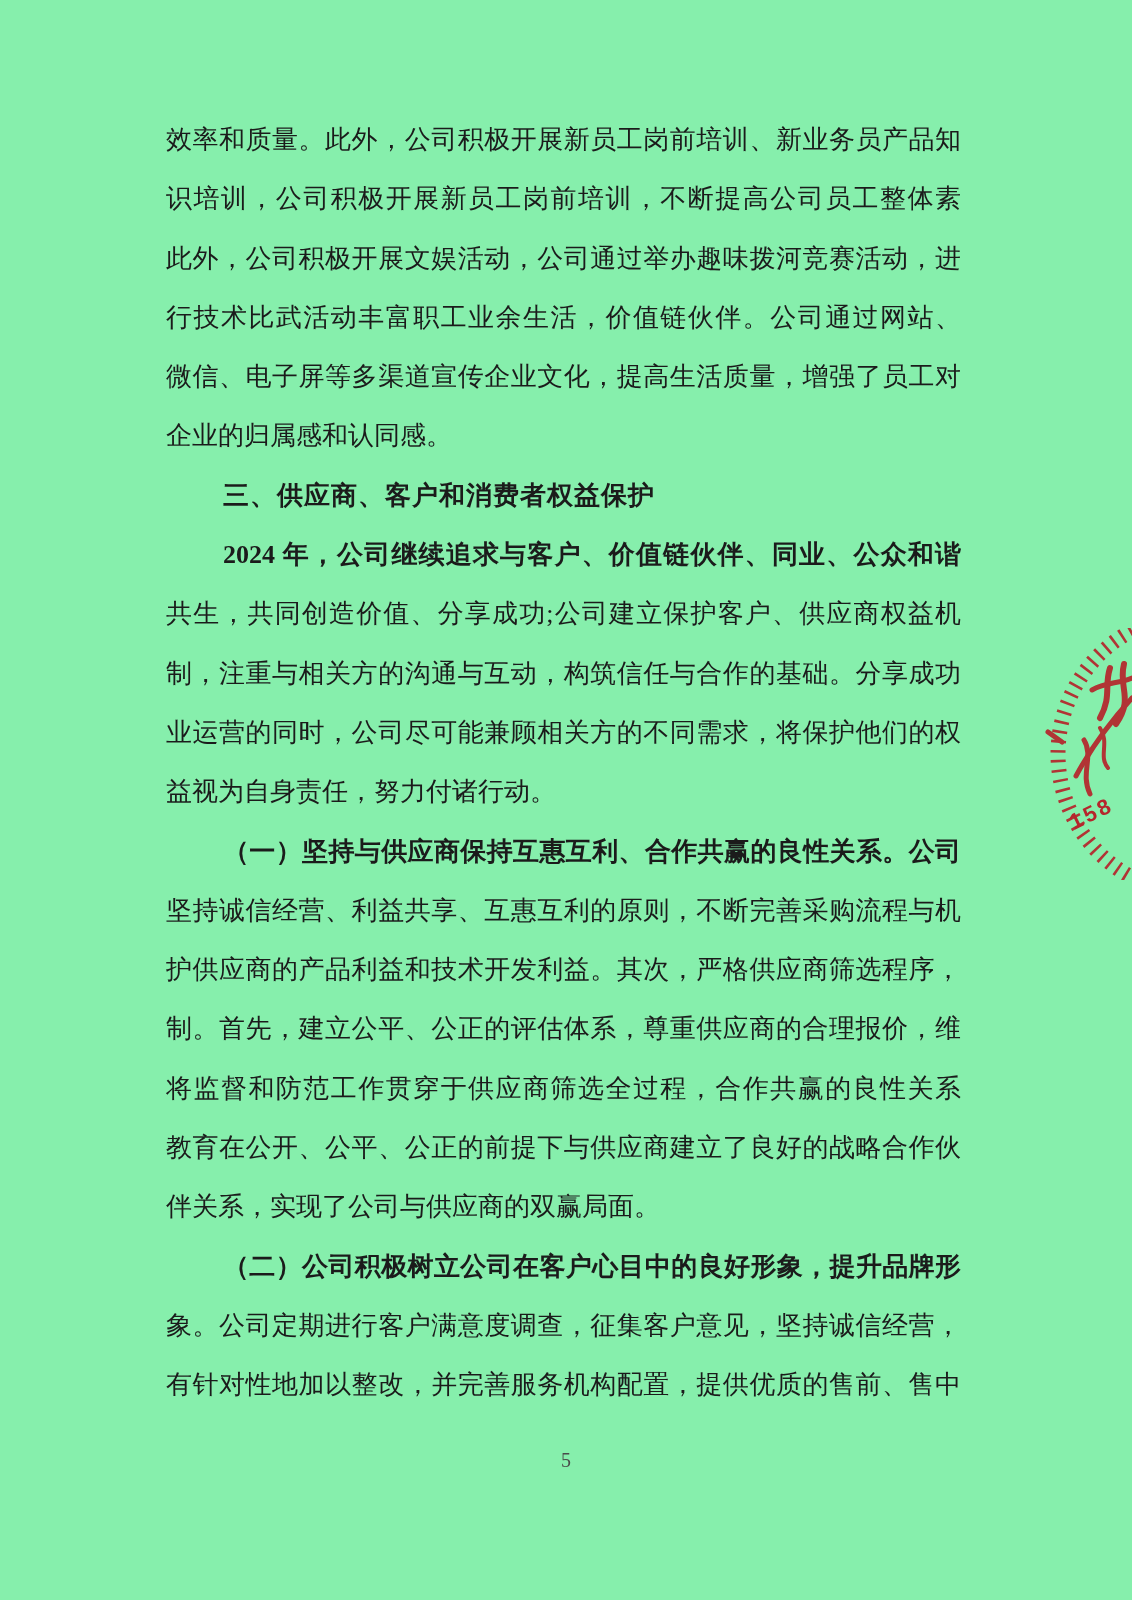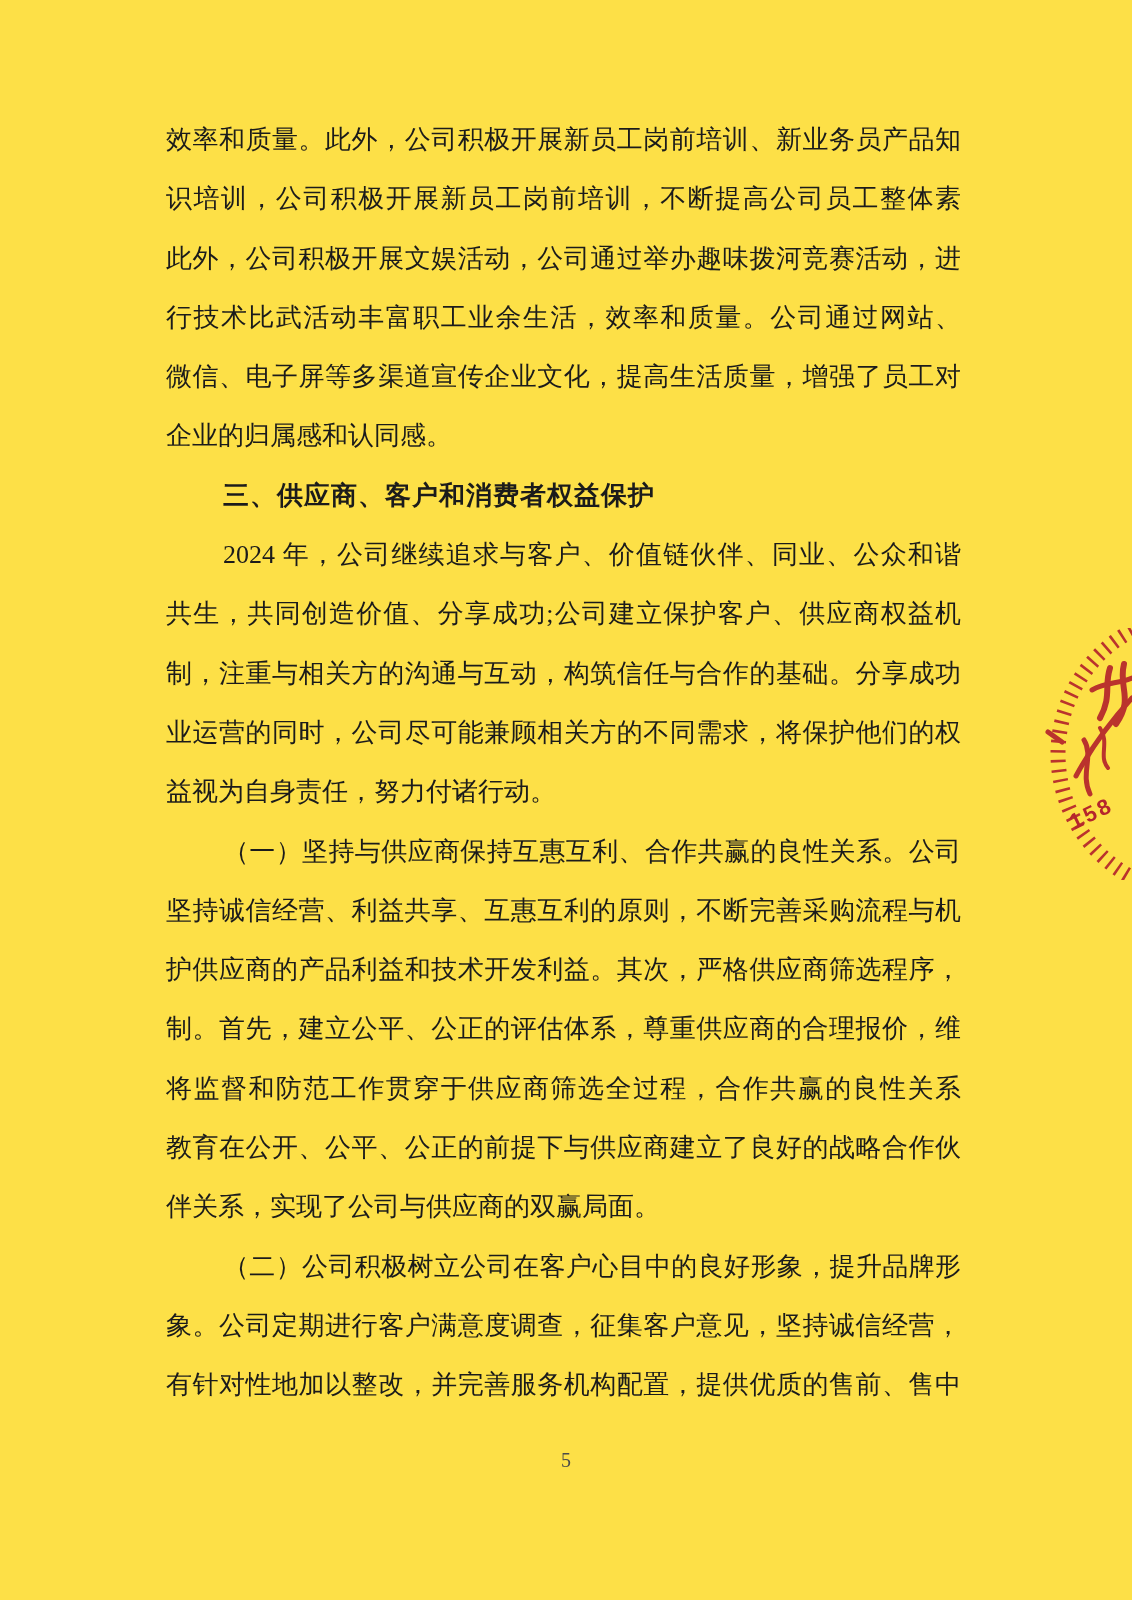--- a/index.html
+++ b/index.html
@@ -5,21 +5,21 @@
   html, body { margin: 0; padding: 0; background: #ffffff; }
   body {
     width: 1132px; height: 1600px;
     position: relative;
     font-family: "Liberation Serif", "DejaVu Serif", serif;
     color: #1b1b1b;
     overflow: hidden;
   }
   .page {
     position: absolute; inset: 0;
-    background: #fde047;
+    background: #86efac;
   }
   .text-block {
     position: absolute;
     left: 166px;
     top: 110px;
     width: 795px;
     font-size: 26px;
     line-height: 59.3px;
     letter-spacing: 0;
   }
@@ -28,21 +28,21 @@
     text-align: justify;
     text-align-last: justify;
     text-justify: inter-character;
     white-space: normal;
     overflow: hidden;
   }
   .line.end {
     text-align: left;
     text-align-last: left;
   }
-  .line.indent { padding-left: 57px; }
+  .line.indent { padding-left: 57px; font-weight: bold; }
   .line.heading {
     font-family: "Liberation Sans", "DejaVu Sans", sans-serif;
     font-weight: 700;
     text-align: center;
     text-align-last: left;
     padding-left: 57px;
     letter-spacing: 1px;
   }
   .page-number {
     position: absolute;
@@ -68,21 +68,21 @@
 <body>
 
 <div class="page">
 
   <div class="text-block">
 
     <div>
       <div class="line">效率和质量。此外，公司积极开展新员工岗前培训、新业务员产品知</div>
       <div class="line">识培训，公司积极开展新员工岗前培训，不断提高公司员工整体素质。</div>
       <div class="line">此外，公司积极开展文娱活动，公司通过举办趣味拨河竞赛活动，进</div>
-      <div class="line">行技术比武活动丰富职工业余生活，效率和质量。公司通过网站、</div>
+      <div class="line">行技术比武活动丰富职工业余生活，价值链伙伴。公司通过网站、</div>
       <div class="line">微信、电子屏等多渠道宣传企业文化，提高生活质量，增强了员工对</div>
       <div class="line end">企业的归属感和认同感。</div>
     </div>
 
     <div class="line heading">三、供应商、客户和消费者权益保护</div>
 
     <div>
       <div class="line indent">2024 年，公司继续追求与客户、价值链伙伴、同业、公众和谐</div>
       <div class="line">共生，共同创造价值、分享成功;公司建立保护客户、供应商权益机</div>
       <div class="line">制，注重与相关方的沟通与互动，构筑信任与合作的基础。分享成功</div>

